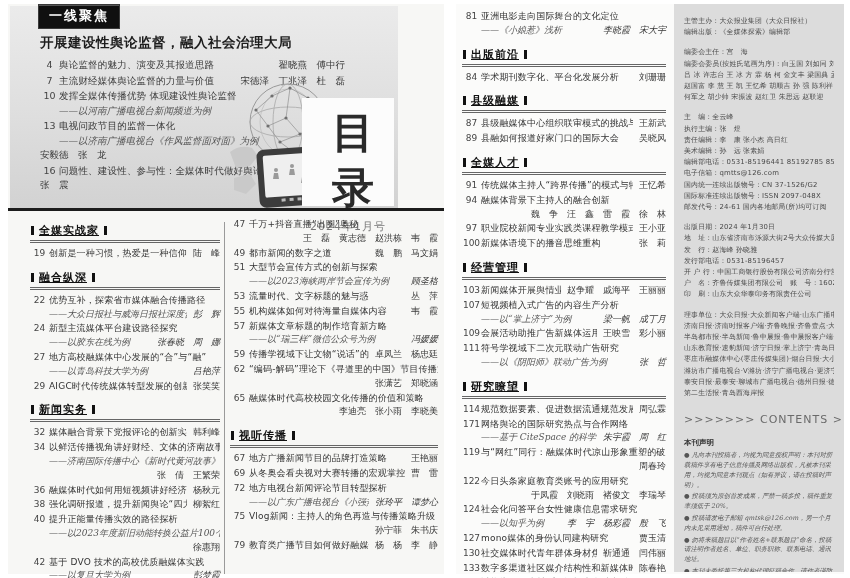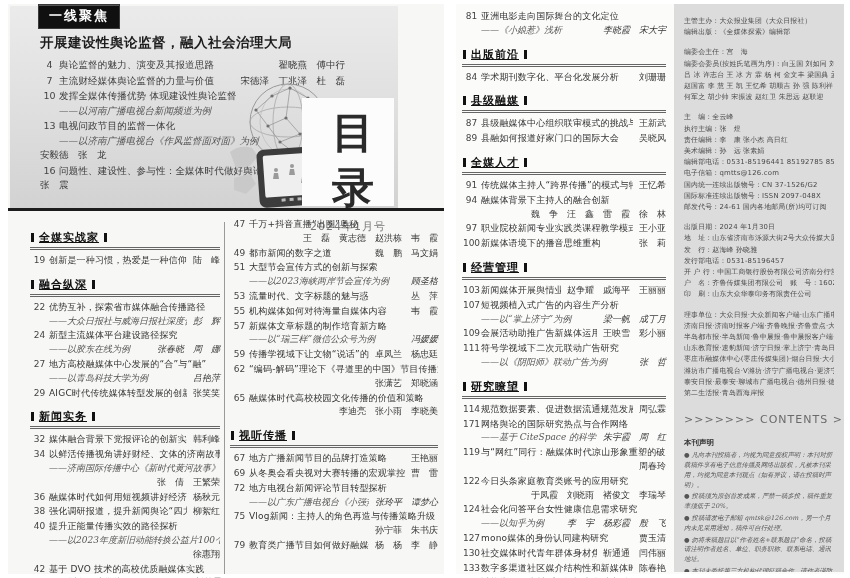--- a/index.html
+++ b/index.html
@@ -32,21 +32,21 @@
 
   
   .toc-col { position:absolute; font-size:9px; color:#333; }
   #col-0 { left:22px; top:214px; width:190px; }
   #col-1 { left:222px; top:214px; width:208px; }
   #col-2 { left:6px; top:6px; width:204px; }
   #col-divider { position:absolute; left:216px; top:218px; width:1px; height:352px; background:#9a9a9a; }
 
   .section-h { font-size:11px; font-weight:bold; color:#111; letter-spacing:1px;
     border-bottom:3px double #666; padding-bottom:2px; margin:9px 0 4px;text-decoration:underline; }
-  .section-h:first-child { margin-top:12px; }
+  .section-h:first-child { margin-top:5px; }
   .sec-bar { display:inline-block; width:3px; height:9px; background:#111; margin:0 5px 0 1px; vertical-align:-1px; }
   .sec-bar.r { margin:0 1px 0 5px; }
 
   .toc-item { margin-bottom:1px; }
   .item-line { display:flex; line-height:13.8px; }
   .no { flex:0 0 19px; color:#444;text-align:center; }
   .ititle { flex:1 1 auto; letter-spacing:0.2px; overflow:hidden; white-space:nowrap; }
   .authors { flex:0 0 auto; padding-left:6px; white-space:nowrap; color:#3a3a3a; }
   .sub-line { display:flex; line-height:13.8px; padding-left:19px;
     font-style:italic; color:#555; font-family:"DejaVu Serif","Liberation Serif",serif; }

